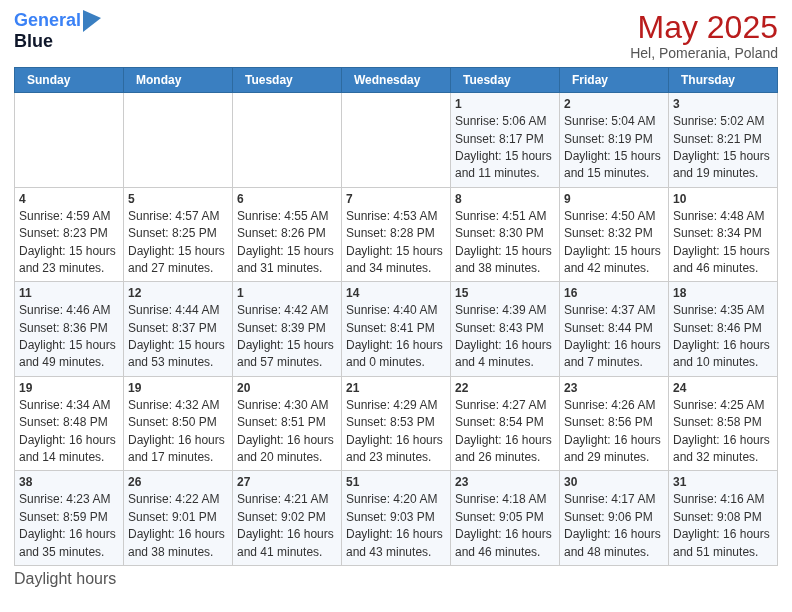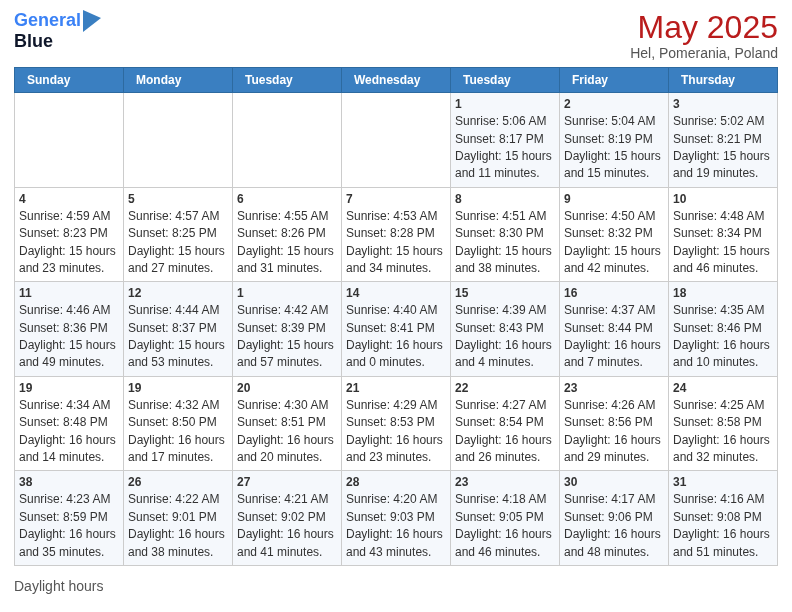--- a/index.html
+++ b/index.html
@@ -88,22 +88,22 @@
     }
     .day-info {
       font-size: 12px;
       color: #333;
       line-height: 1.45;
     }
     .empty-cell {
       background: #fff !important;
     }
     .footer {
-      margin-top: 12px;
-      font-size: 14px;
+      margin-top: 4px;
+      font-size: 16px;
       color: #555;
     }
   </style>
 </head>
 <body>
 
 <div class="container">
   <div class="header">
     <div class="logo">
       <div>
@@ -250,21 +250,21 @@
           </td>
           <td>
             <span class="day-num">26</span>
             <div class="day-info">Sunrise: 4:22 AM<br>Sunset: 9:01 PM<br>Daylight: 16 hours<br>and 38 minutes.</div>
           </td>
           <td>
             <span class="day-num">27</span>
             <div class="day-info">Sunrise: 4:21 AM<br>Sunset: 9:02 PM<br>Daylight: 16 hours<br>and 41 minutes.</div>
           </td>
           <td>
-            <span class="day-num">28</span>
+            <span class="day-num">51</span>
             <div class="day-info">Sunrise: 4:20 AM<br>Sunset: 9:03 PM<br>Daylight: 16 hours<br>and 43 minutes.</div>
           </td>
           <td>
             <span class="day-num">23</span>
             <div class="day-info">Sunrise: 4:18 AM<br>Sunset: 9:05 PM<br>Daylight: 16 hours<br>and 46 minutes.</div>
           </td>
           <td>
             <span class="day-num">30</span>
             <div class="day-info">Sunrise: 4:17 AM<br>Sunset: 9:06 PM<br>Daylight: 16 hours<br>and 48 minutes.</div>
           </td>

